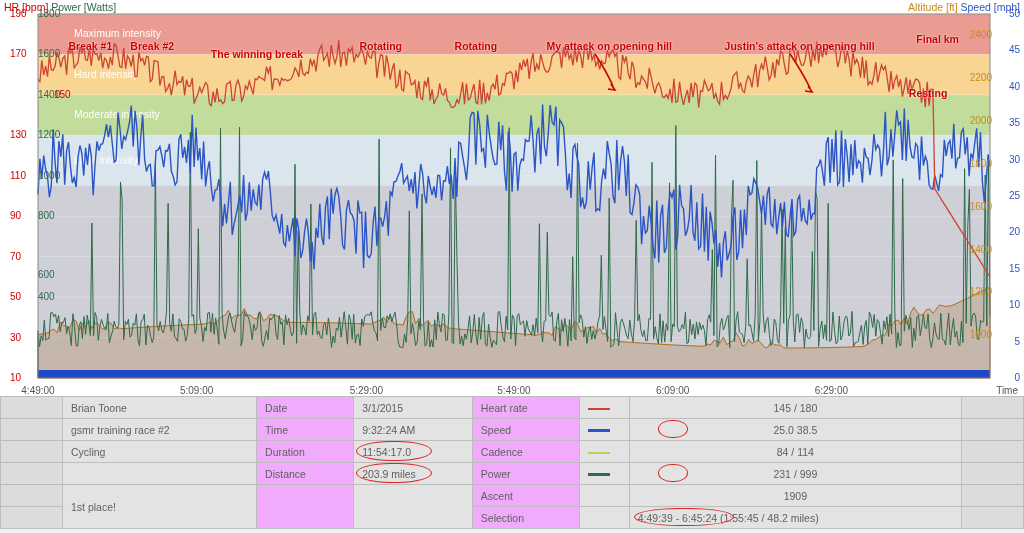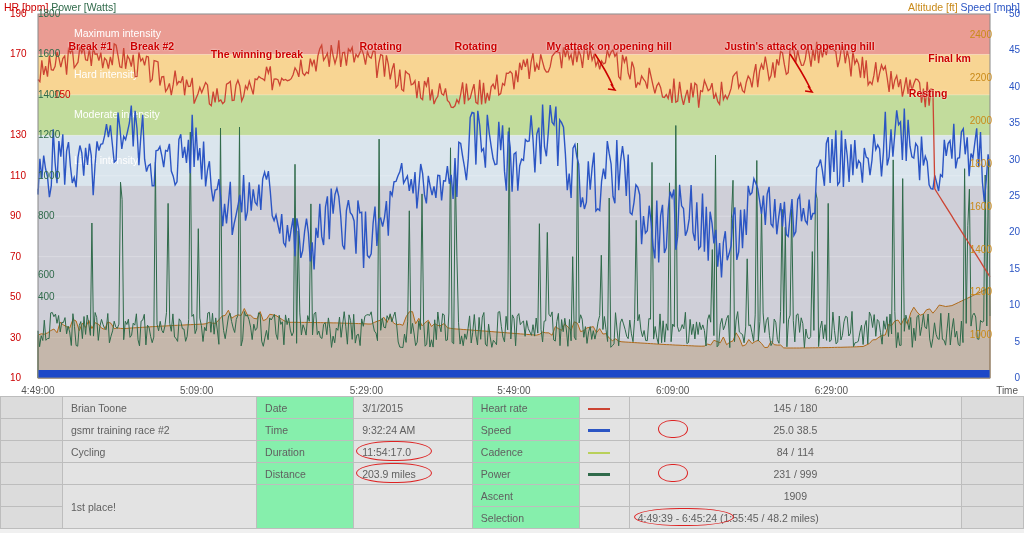--- a/index.html
+++ b/index.html
@@ -18,21 +18,21 @@
   .y-alt{position:absolute;right:32px;color:#c98a1a;text-align:right;font-size:10px;}
 
   .x-tick{position:absolute;bottom:0;color:#555;font-size:10px;transform:translateX(-50%);}
   .x-label{position:absolute;right:6px;bottom:0;color:#555;font-size:10px;}
 
   .anno{position:absolute;color:#cc0000;font-weight:bold;font-size:10.5px;white-space:nowrap;text-shadow:0 0 2px #fff;}
 
   table.stats{width:1024px;border-collapse:collapse;background:#e3e3e3;}
   table.stats td{border:1px solid #bdbdbd;padding:4px 8px;color:#606060;height:22px;position:relative;}
   .wcol{width:62px;background:#dcdcdc;}
-  .lbl{background:#86efac;color:#5a5a5a;}
+  .lbl{background:#f0abfc;color:#5a5a5a;}
   td.swatch{width:50px;}
   .sw{display:inline-block;width:22px;height:2px;vertical-align:middle;}
   .circ{position:absolute;border:1.5px solid #d22;border-radius:50%/55%;pointer-events:none;}
 </style>
 </head>
 <body>
 
 <div class="wrap">
   <div class="chart-area">
     <svg id="chart-svg" width="1024" height="396" viewBox="0 0 1024 396">
@@ -119,21 +119,21 @@
       <span class="y-alt" style="top: 115.059px;">2000</span>
       <span class="y-alt" style="top: 72.2353px;">2200</span>
       <span class="y-alt" style="top: 29.4118px;">2400</span>
       <span class="anno" style="left: 90.36px; top: 40px; transform: translateX(-50%);">Break #1</span>
       <span class="anno" style="left: 152.24px; top: 40px; transform: translateX(-50%);">Break #2</span>
       <span class="anno" style="left: 256.96px; top: 48px; transform: translateX(-50%);">The winning break</span>
       <span class="anno" style="left: 380.72px; top: 40px; transform: translateX(-50%);">Rotating</span>
       <span class="anno" style="left: 475.92px; top: 40px; transform: translateX(-50%);">Rotating</span>
       <span class="anno" style="left: 609.2px; top: 40px; transform: translateX(-50%);">My attack on opening hill</span>
       <span class="anno" style="left: 799.6px; top: 40px; transform: translateX(-50%);">Justin's attack on opening hill</span>
-      <span class="anno" style="left: 937.64px; top: 52px; transform: translateX(-50%); margin-left: 12px;">Final km</span>
+      <span class="anno" style="left: 937.64px; top: 33px; transform: translateX(-50%);">Final km</span>
       <span class="anno" style="left: 928.12px; top: 86.8px; transform: translateX(-50%);">Resting</span>
     </div>
 
   <table class="stats">
     <tbody>
         <tr>
       <td class="wcol"></td>
       <td>Brian Toone</td>
       <td class="lbl">Date</td>
       <td>3/1/2015</td>

